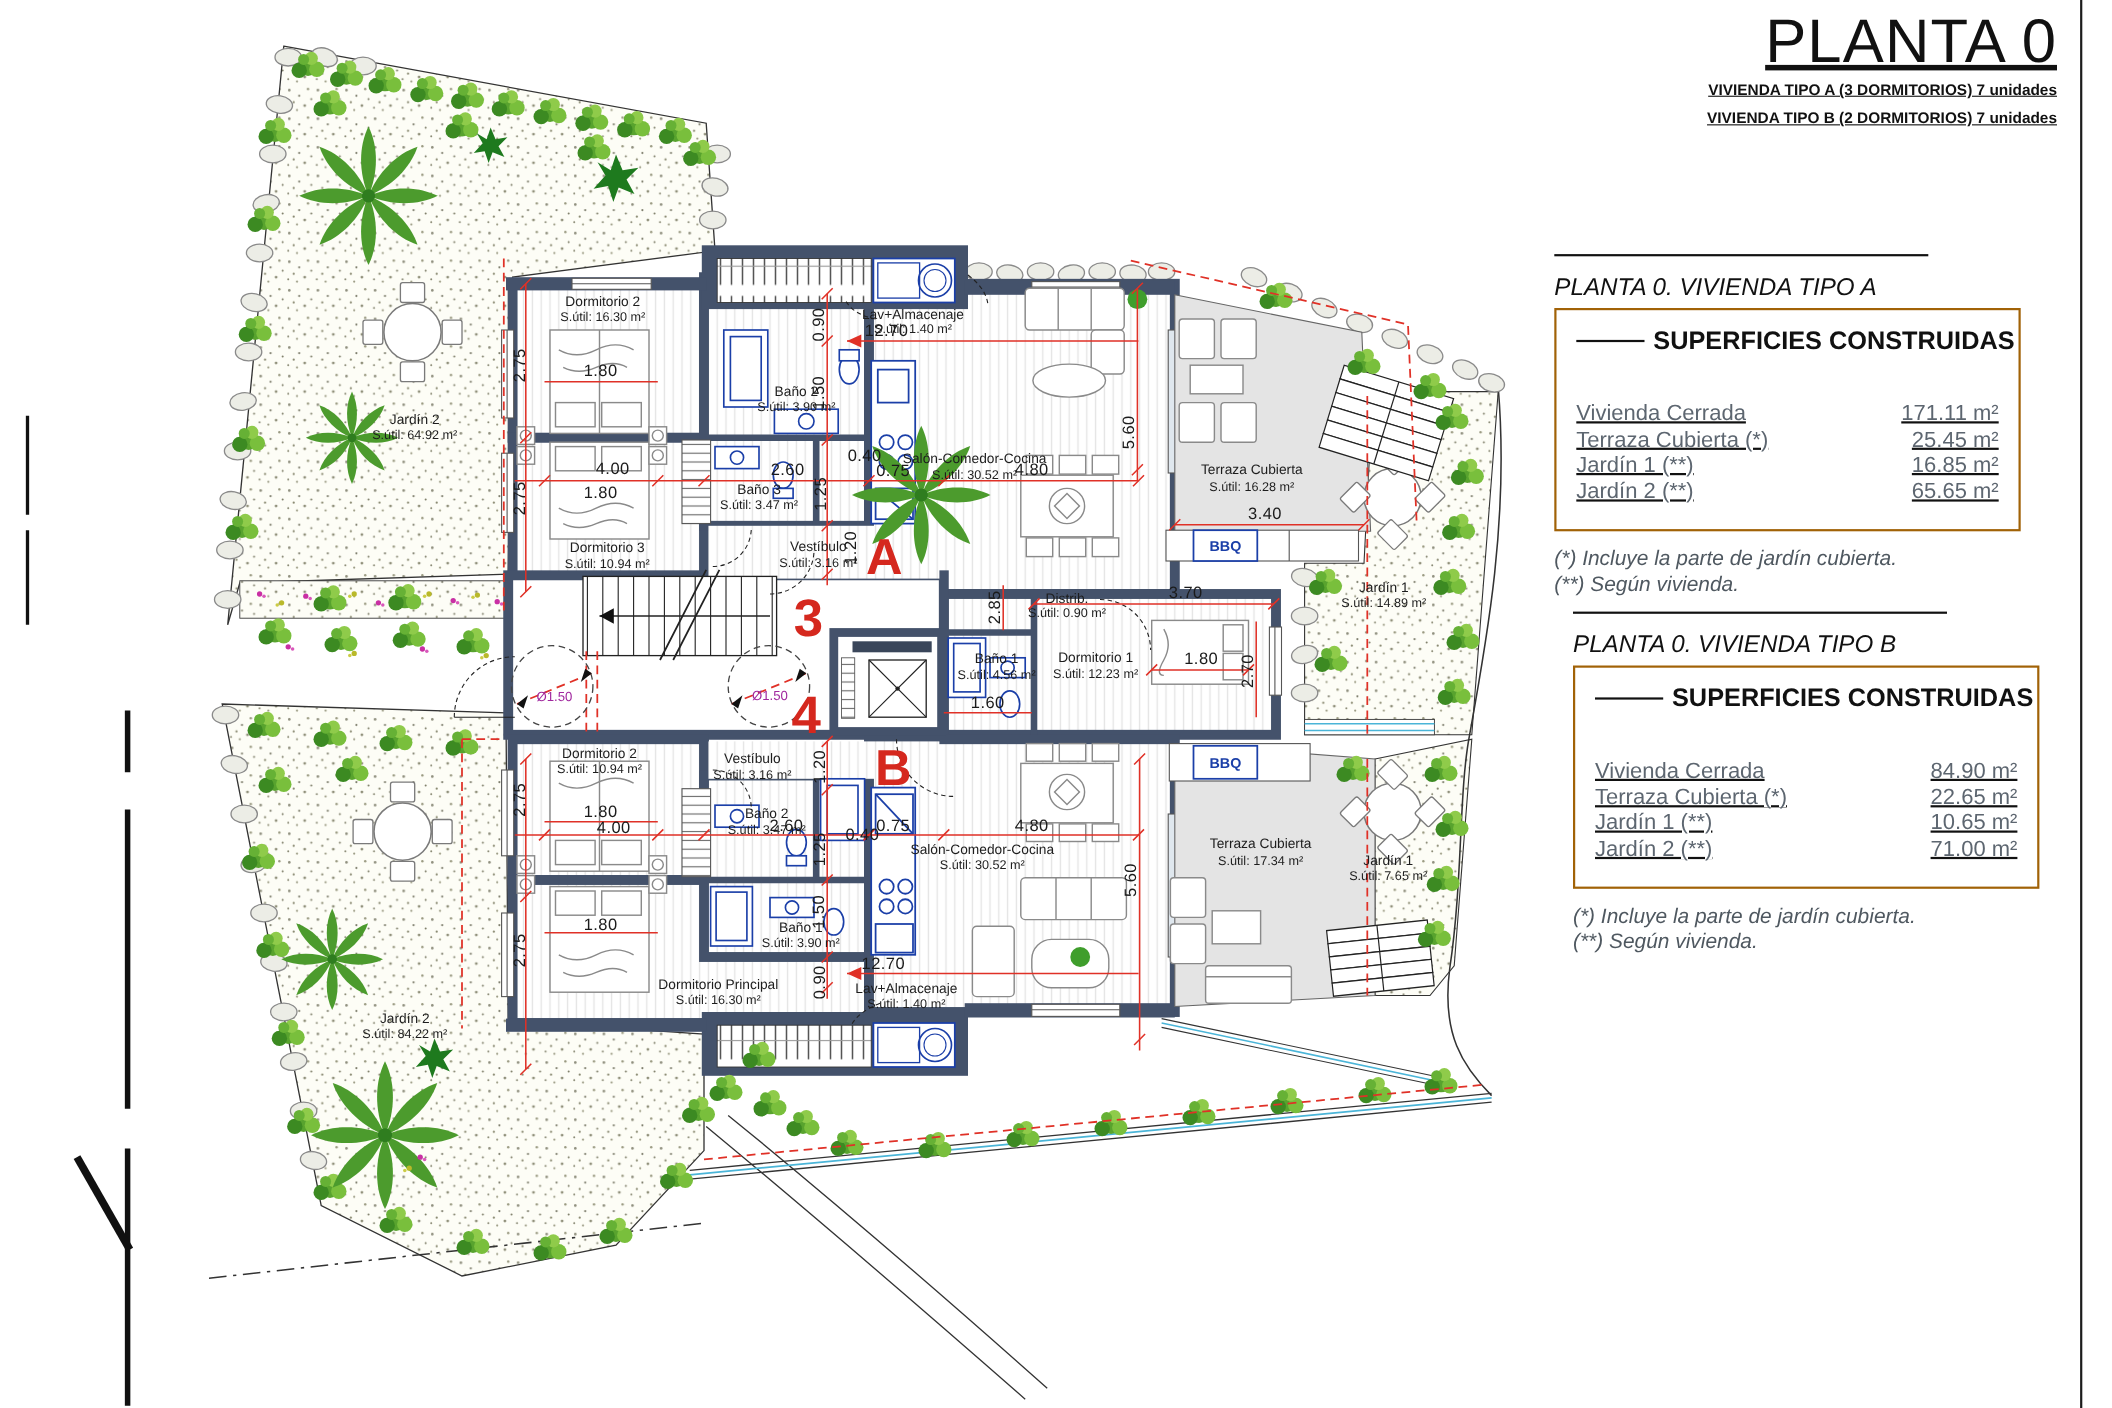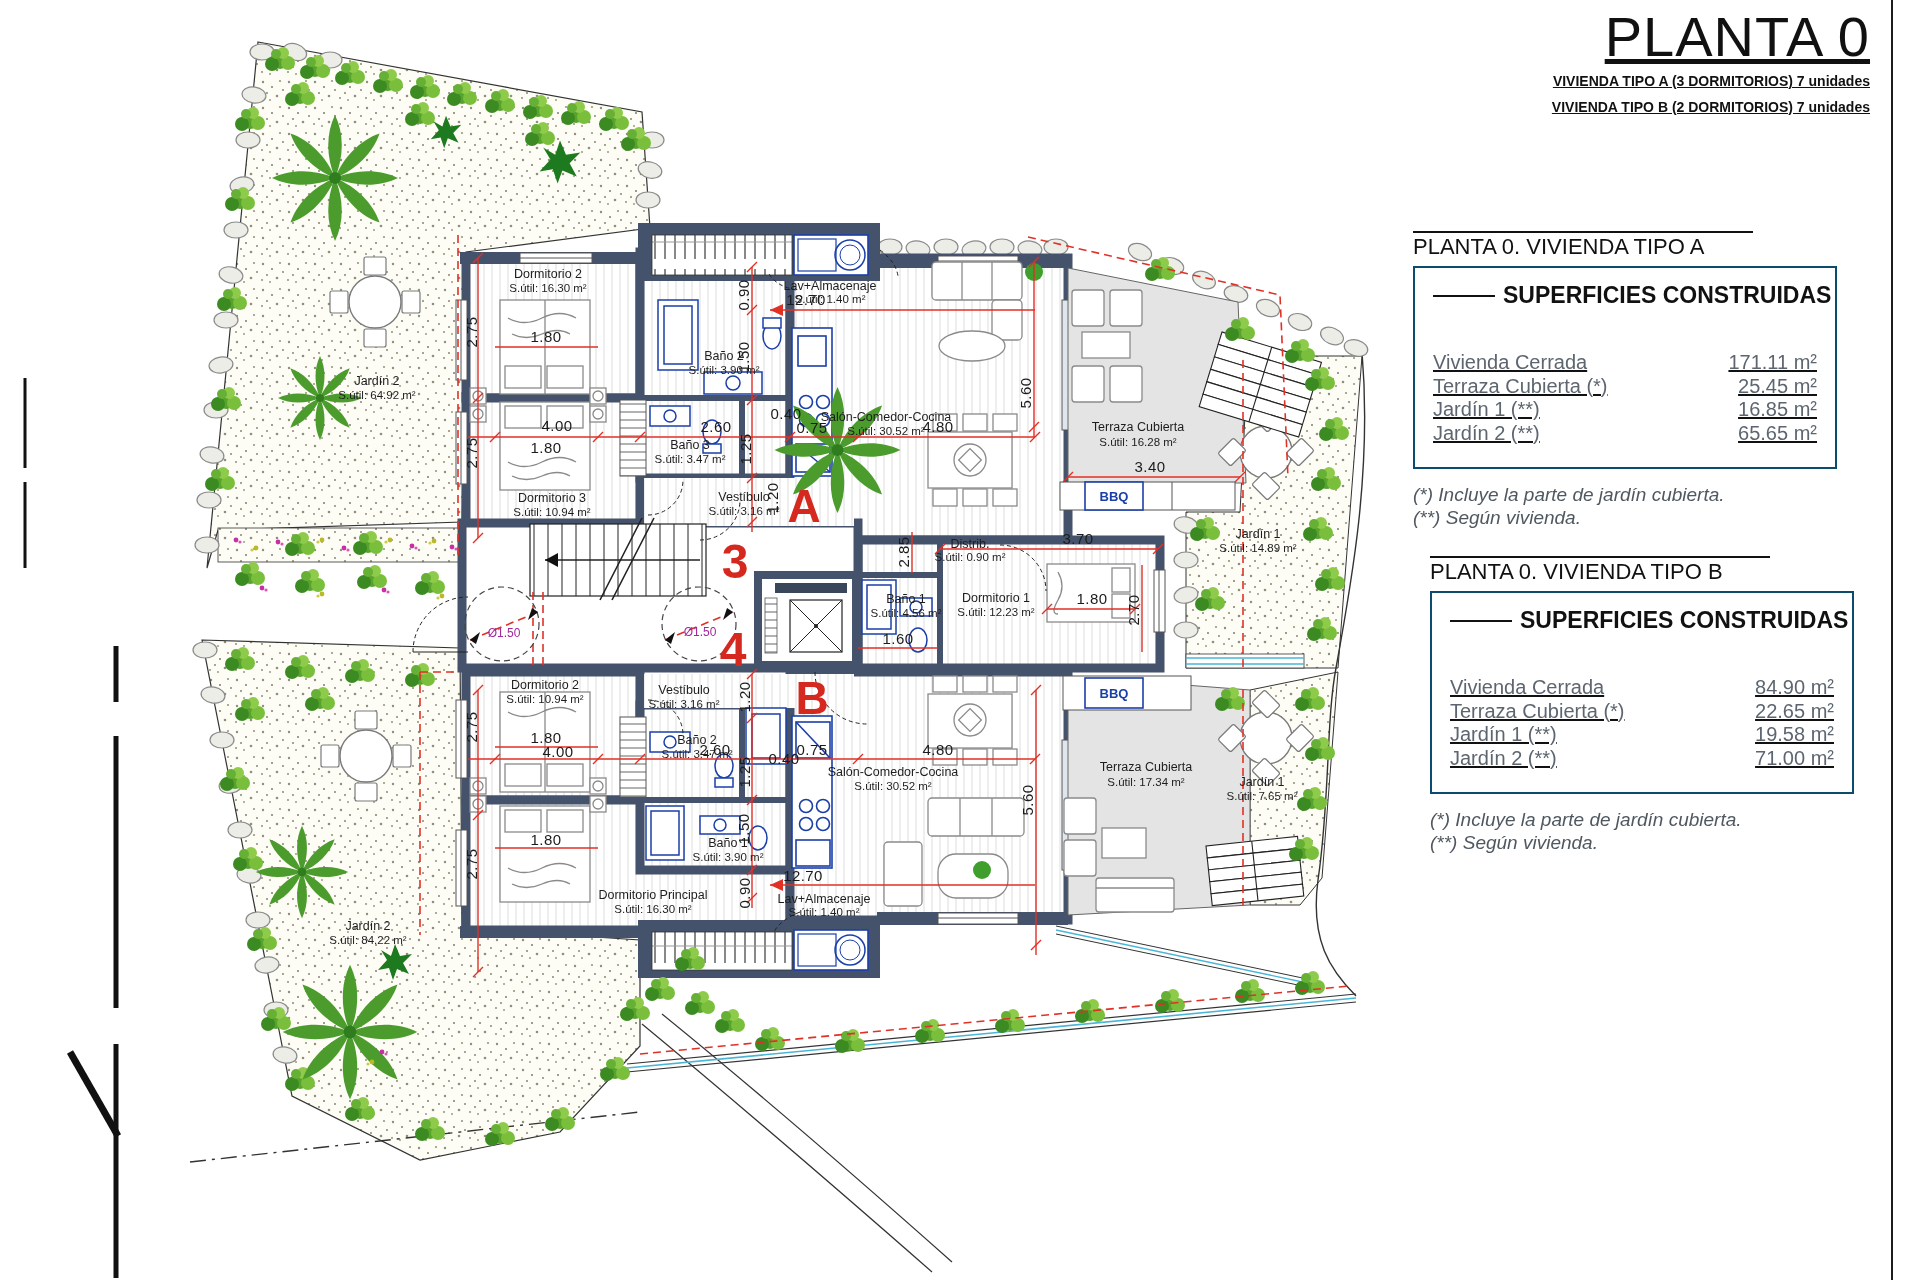--- a/index.html
+++ b/index.html
@@ -4,22 +4,22 @@
 <style>
   html,body{margin:0;padding:0;background:#fff;width:1920px;height:1280px;overflow:hidden;
     font-family:"Liberation Sans", sans-serif;}
   #sheet{position:relative;width:1920px;height:1280px;background:#ffffff;}
   #planSvg{position:absolute;left:0;top:0;}
   .sheet-line{position:absolute;left:1891px;top:0;width:2px;height:1280px;background:#1c1c1c;}
   .title-block{position:absolute;top:6px;right:50px;text-align:right;color:#111;text-decoration:underline;}
   .title-block .big{font-size:56px;letter-spacing:1px;line-height:62px;}
   .title-block .sub{font-size:14px;font-weight:700;line-height:26px;}
   .panel{position:absolute;width:467px;color:#111;}
-  .panel-header{font-size:22px;border-top:2px solid #111;padding-top:1px;width:340px;white-space:nowrap;}
-  .panel-box{border:2px solid #0c4a6e;width:424px;margin-top:6px;padding:14px 18px 22px 18px;box-sizing:border-box;}
+  .panel-header{font-size:22px;border-top:2px solid #111;padding-top:15px;width:340px;white-space:nowrap;font-style:italic;}
+  .panel-box{border:2px solid #a16207;width:424px;margin-top:6px;padding:14px 18px 22px 18px;box-sizing:border-box;}
   .box-title{display:flex;align-items:center;font-size:23px;font-weight:700;white-space:nowrap;}
   .box-title .rule{display:inline-block;width:62px;height:2px;background:#111;margin-right:8px;flex:none;}
   .srows{margin-top:42px;text-decoration:underline;}
   .srow{display:flex;justify-content:space-between;font-size:20px;line-height:23.5px;color:#5d6670;}
   .notes{margin-top:14px;font-size:19px;line-height:23px;color:#4f5860;font-style:italic;}
   text{font-family:"Liberation Sans", sans-serif;}
   .rn{font-size:12.5px;fill:#1d1d1d;text-anchor:middle;}
   .ra{font-size:11.5px;fill:#1d1d1d;text-anchor:middle;}
   .dim{font-size:15px;fill:#1b1b1b;text-anchor:middle;letter-spacing:.4px;}
   .unit{font-size:46px;font-weight:700;fill:#d5281e;text-anchor:middle;}
@@ -763,21 +763,21 @@
         <div class="srow">
           <span>Vivienda Cerrada</span>
             <span>84.90 m²</span>
         </div>
         <div class="srow">
           <span>Terraza Cubierta (*)</span>
             <span>22.65 m²</span>
         </div>
         <div class="srow">
           <span>Jardín 1 (**)</span>
-            <span>19.58 m²</span>
+            <span>10.65 m²</span>
         </div>
         <div class="srow">
           <span>Jardín 2 (**)</span>
             <span>71.00 m²</span>
         </div>
       </div>
     </div>
     <div class="notes">
       <div>(*) Incluye la parte de jardín cubierta.</div>
       <div>(**) Según vivienda.</div>

